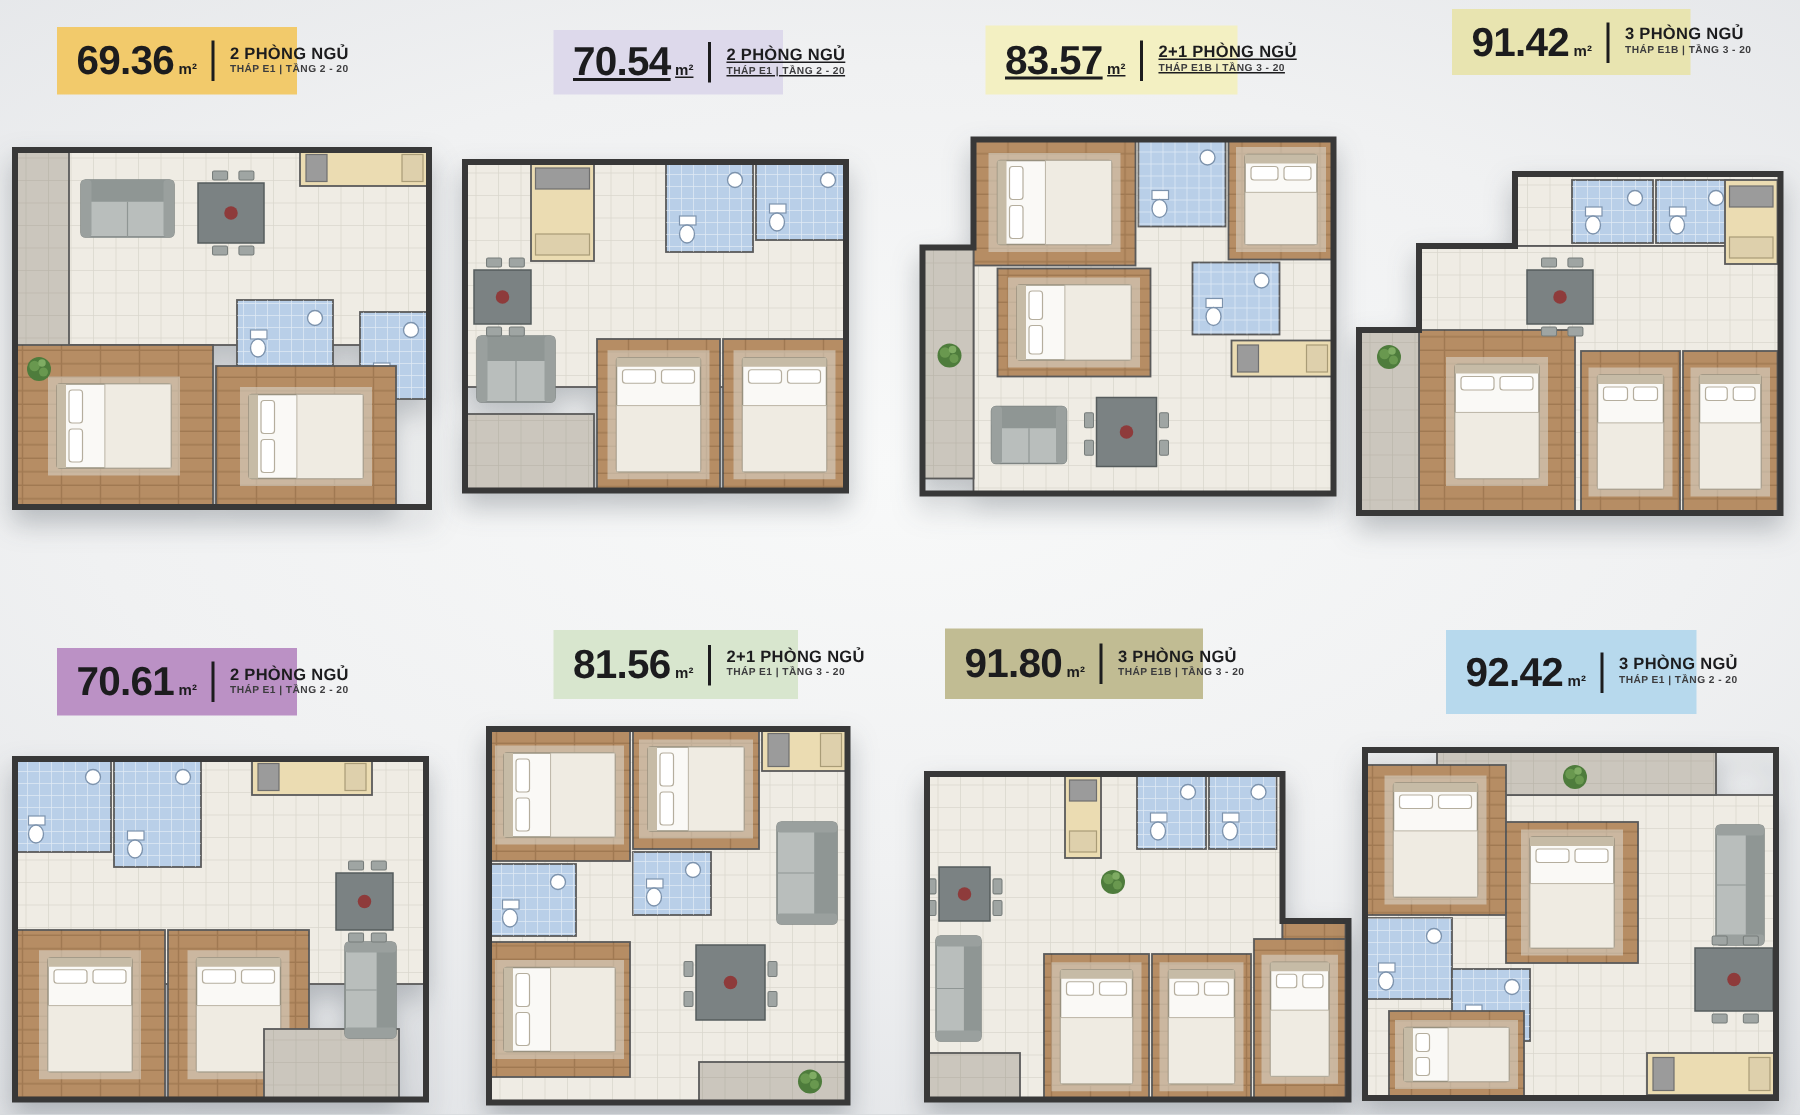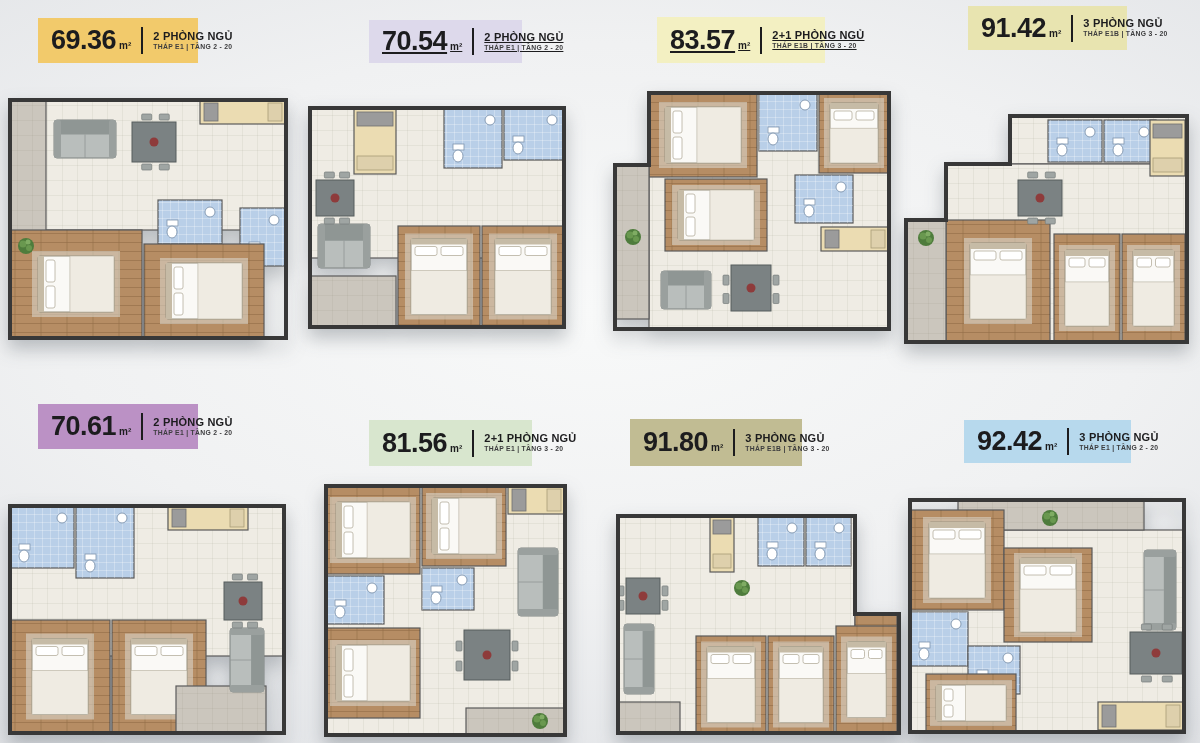--- a/index.html
+++ b/index.html
@@ -334,21 +334,21 @@
         <circle cx="142" cy="90" r="4.5" fill="#8E3B3B"></circle>
         <circle cx="28" cy="130" r="8" fill="#4E7C3C"></circle>
         <circle cx="25" cy="128" r="3.5" fill="#69984F"></circle>
         <circle cx="31" cy="132" r="3" fill="#69984F"></circle>
         <circle cx="30" cy="126" r="2.5" fill="#7FAC63"></circle>
         <polygon points="112,8 289,8 289,234 8,234 8,112 48,112 48,56 112,56" fill="none" stroke="#383838" stroke-width="4" stroke-linejoin="miter"></polygon>
       </svg>
     </div>
 
     <div class="unit-card">
-      <div class="badge" style="left: 8px; top: 404px; width: 160px; height: 45px; background: rgb(187, 145, 197);">
+      <div class="badge" style="left: 8px; top: 432px; width: 160px; height: 45px; background: rgb(187, 145, 197);">
         <div class="area-wrap">
           <span class="area">70.61</span>
           <span class="area-unit">m²</span>
         </div>
         <div class="divider"></div>
         <div class="badge-right">
           <span class="type">2 PHÒNG NGỦ</span>
           <span class="loc">THÁP E1 | TẦNG 2 - 20</span>
         </div>
       </div>
@@ -576,21 +576,21 @@
         <circle cx="33" cy="88" r="4.5" fill="#8E3B3B"></circle>
         <circle cx="132" cy="80" r="8" fill="#4E7C3C"></circle>
         <circle cx="129" cy="78" r="3.5" fill="#69984F"></circle>
         <circle cx="135" cy="82" r="3" fill="#69984F"></circle>
         <circle cx="134" cy="76" r="2.5" fill="#7FAC63"></circle>
         <polygon points="8,8 245,8 245,106 289,106 289,225 8,225" fill="none" stroke="#383838" stroke-width="4" stroke-linejoin="miter"></polygon>
       </svg>
     </div>
 
     <div class="unit-card">
-      <div class="badge" style="left: 934px; top: 420px; width: 167px; height: 43px; background: rgb(183, 217, 237);">
+      <div class="badge" style="left: 934px; top: 420px; width: 167px; height: 56px; background: rgb(183, 217, 237);">
         <div class="area-wrap">
           <span class="area">92.42</span>
           <span class="area-unit">m²</span>
         </div>
         <div class="divider"></div>
         <div class="badge-right">
           <span class="type">3 PHÒNG NGỦ</span>
           <span class="loc">THÁP E1 | TẦNG 2 - 20</span>
         </div>
       </div>

